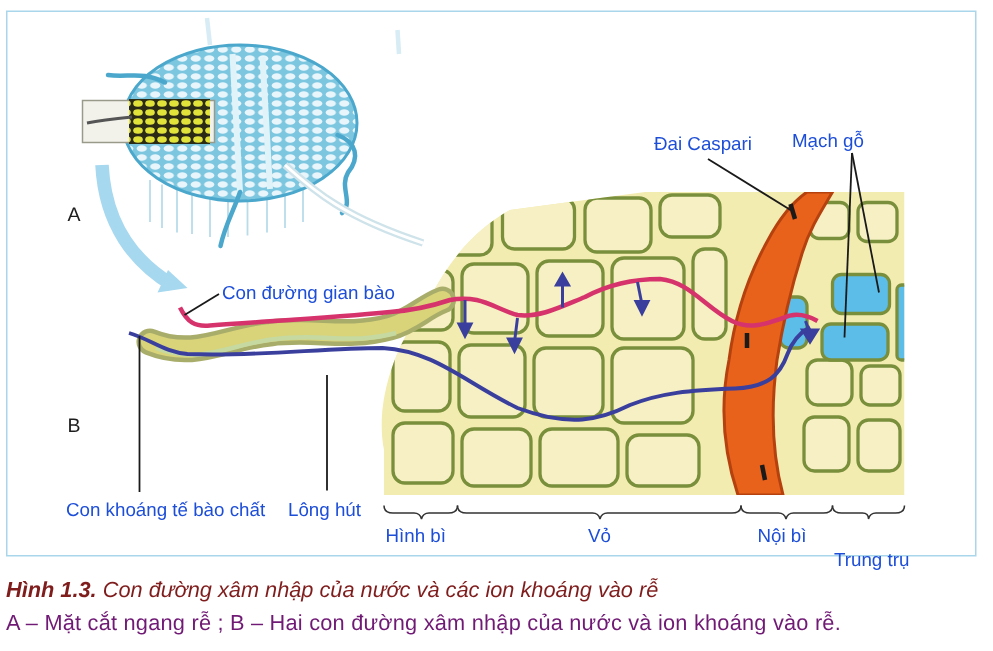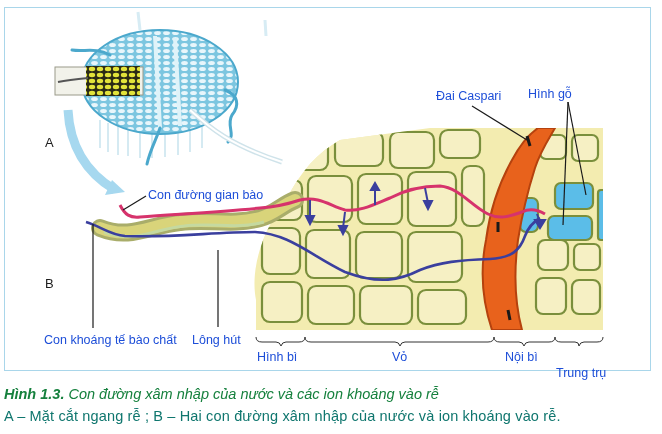--- a/index.html
+++ b/index.html
@@ -1,24 +1,24 @@
 <!DOCTYPE html>
 <html><head>
 <meta charset="utf-8">
 <style>
   html, body { margin:0; padding:0; background:#ffffff; }
   body { width:662px; height:434px; position:relative; overflow:hidden; font-family:"Liberation Sans", sans-serif; }
   .frame { position:absolute; left:4px; top:7px; width:647px; height:364px; border:1.5px solid #a9d6ea; box-sizing:border-box; background:#fff; }
   svg.art { position:absolute; left:0; top:0; }
   .lbl { position:absolute; font-size:12.5px; color:#1d4ed8; white-space:nowrap; line-height:14px; }
   .letter { position:absolute; font-size:13px; color:#1d1d1d; }
-  .caption { position:absolute; left:4px; top:386px; font-size:14.5px; color:#15803d; white-space:nowrap; }
+  .caption { position:absolute; left:4px; top:386px; font-size:14.5px; color:#7f1d1d; white-space:nowrap; }
   .caption .fig { font-weight:bold; font-style:italic; }
   .caption .title { font-style:italic; }
-  .caption2 { position:absolute; left:4px; top:408px; font-size:14.5px; color:#0f766e; white-space:nowrap; letter-spacing:0.15px; }
+  .caption2 { position:absolute; left:4px; top:408px; font-size:14.5px; color:#701a75; white-space:nowrap; letter-spacing:0.15px; }
 </style>
 </head>
 <body>
 
 <div class="frame"></div>
 
 <svg class="art" width="662" height="434" viewBox="0 0 662 434">
   <defs>
     <pattern id="cellsBlue" width="9" height="6" patternUnits="userSpaceOnUse">
       <rect width="9" height="6" fill="#7cc6e0"></rect>
@@ -150,21 +150,21 @@
   </g>
 </svg>
 
 <div class="letter" style="left:45px; top:135px;">A</div>
 <div class="letter" style="left:45px; top:276px;">B</div>
 
 <div class="lbl" style="left:148px; top:188px;">Con đường gian bào</div>
 <div class="lbl" style="left:44px; top:333px;">Con khoáng tế bào chất</div>
 <div class="lbl" style="left:192px; top:333px;">Lông hút</div>
 <div class="lbl" style="left:436px; top:89px;">Đai Caspari</div>
-<div class="lbl" style="left:528px; top:87px;">Hình gỗ</div>
+<div class="lbl" style="left:528px; top:87px;">Mạch gỗ</div>
 
 <div class="lbl" style="left:257px; top:350px;">Hình bì</div>
 <div class="lbl" style="left:392px; top:350px;">Vỏ</div>
 <div class="lbl" style="left:505px; top:350px;">Nội bì</div>
 <div class="lbl" style="left:556px; top:366px;">Trung trụ</div>
 
 <div class="caption">
   <span class="fig">Hình 1.3.</span><span class="title"> Con đường xâm nhập của nước và các ion khoáng vào rễ</span>
 </div>
 <div class="caption2">A – Mặt cắt ngang rễ ; B – Hai con đường xâm nhập của nước và ion khoáng vào rễ.</div>

